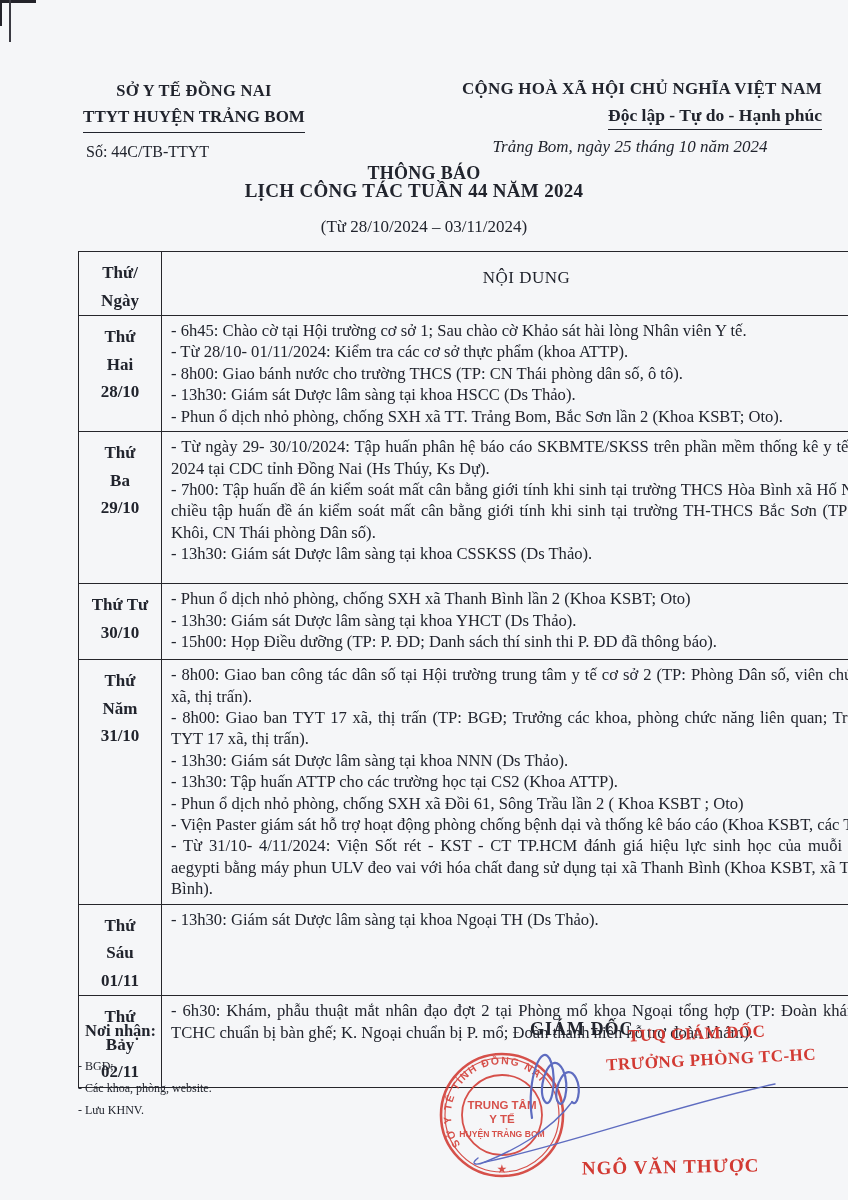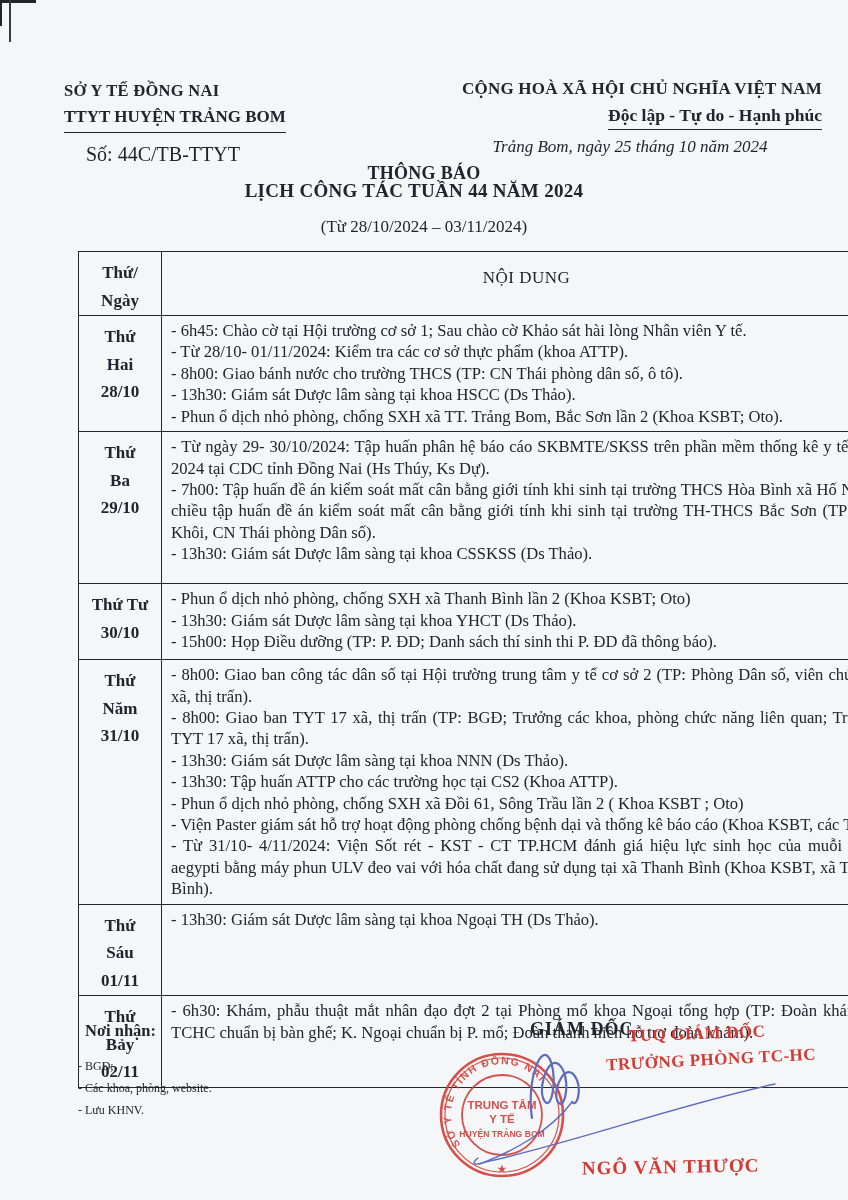--- a/index.html
+++ b/index.html
@@ -11,24 +11,24 @@
     color:#21242d;
   }
   
   .artifact-h{position:absolute;left:0;top:0;width:36px;height:3px;background:#23232a;}
   .artifact-v1{position:absolute;left:9px;top:0;width:2px;height:42px;background:#3a3a42;}
   .artifact-v2{position:absolute;left:0;top:0;width:2px;height:26px;background:#23232a;}
 
   .abs{position:absolute;}
   .pre{white-space:pre-line;}
 
-  .org-left{left:64px;top:78px;width:260px;text-align:left;line-height:1.55;}
+  .org-left{left:64px;top:78px;width:260px;text-align:center;line-height:1.55;}
   .org-left .l1{font-size:16.5px;font-weight:600;letter-spacing:.3px;}
   .org-left .l2{font-size:17px;font-weight:700;border-bottom:1.6px solid #21242d;padding-bottom:2px;display:inline-block;}
-  .doc-number{left:86px;top:143px;font-size:20px;}
+  .doc-number{left:86px;top:143px;font-size:16px;}
   .org-right{left:352px;top:76px;width:470px;text-align:right;line-height:1.5;}
   .org-right .l1{font-size:17px;font-weight:700;letter-spacing:.2px;}
   .org-right .l2{font-size:17.5px;font-weight:700;border-bottom:1.7px solid #21242d;padding-bottom:1px;display:inline-block;}
   .date-line{left:420px;top:137px;width:420px;text-align:center;font-style:italic;font-size:17px;}
 
   .title1{left:0;top:163px;width:848px;text-align:center;font-size:18px;font-weight:700;letter-spacing:.3px;}
   .title2{left:0;top:180px;width:828px;text-align:center;font-size:19px;font-weight:700;letter-spacing:.3px;}
   .title3{left:0;top:217px;width:848px;text-align:center;font-size:17px;}
 
   table.sched{

